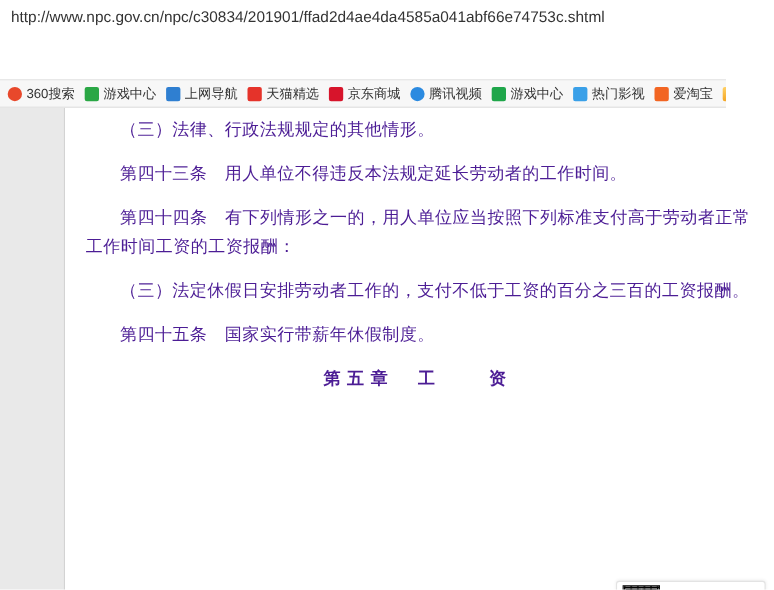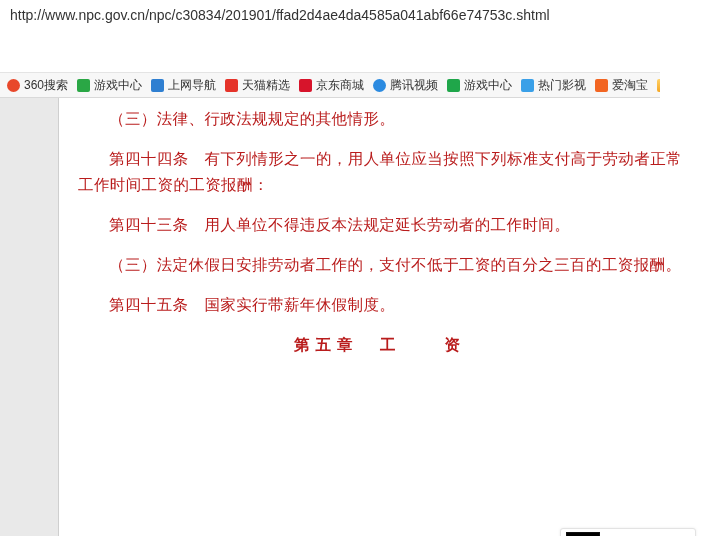--- a/index.html
+++ b/index.html
@@ -115,21 +115,21 @@
     width: 644px;
     height: 478px;
     padding: 8px 22px 0 18px;
     box-sizing: border-box;
   }
   .doc p {
     margin: 0 0 14px 0;
     font-family: "Liberation Serif", "DejaVu Serif", serif;
     font-size: 15.5px;
     line-height: 26px;
-    color: #b91c1c;
+    color: #4c1d95;
     text-align: justify;
     letter-spacing: 0.4px;
   }
   .doc p.indent {
     text-indent: 31px;
   }
   .doc p.center {
     text-align: center;
     text-indent: 0;
     font-weight: bold;
@@ -254,22 +254,22 @@
 
   </div>
 
   <div class="page">
     <div class="page-inner">
       <div class="leftband"></div>
       <div class="rule"></div>
 
       <div class="doc">
         <p class="indent">（三）法律、行政法规规定的其他情形。</p>
+        <p class="indent">第四十三条　用人单位不得违反本法规定延长劳动者的工作时间。</p>
         <p class="indent">第四十四条　有下列情形之一的，用人单位应当按照下列标准支付高于劳动者正常工作时间工资的工资报酬：</p>
-        <p class="indent">第四十三条　用人单位不得违反本法规定延长劳动者的工作时间。</p>
         <p class="indent">（三）法定休假日安排劳动者工作的，支付不低于工资的百分之三百的工资报酬。</p>
         <p class="indent">第四十五条　国家实行带薪年休假制度。</p>
         <p class="center">第五章　工　　资</p>
       </div>
 
       <div class="qr-widget">
         <span class="qr-code"></span>
         <span class="qr-text">传媒沙龙</span>
       </div>
 

